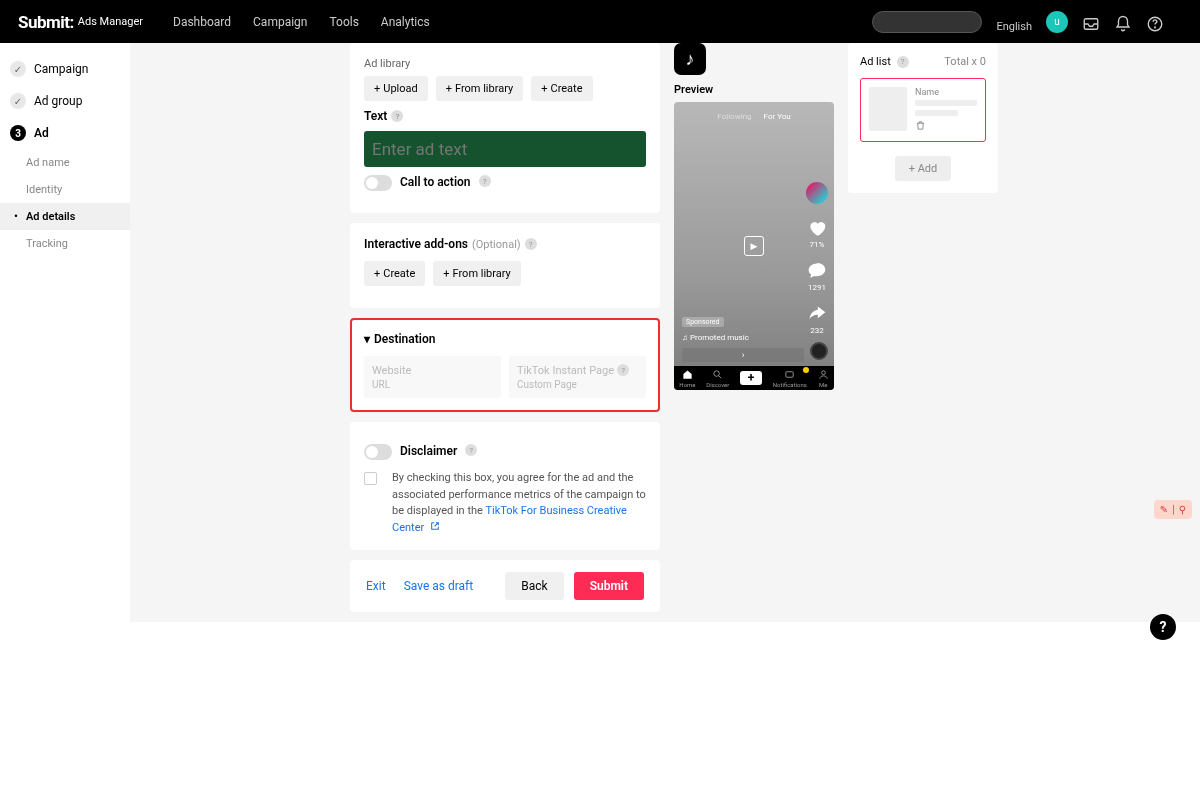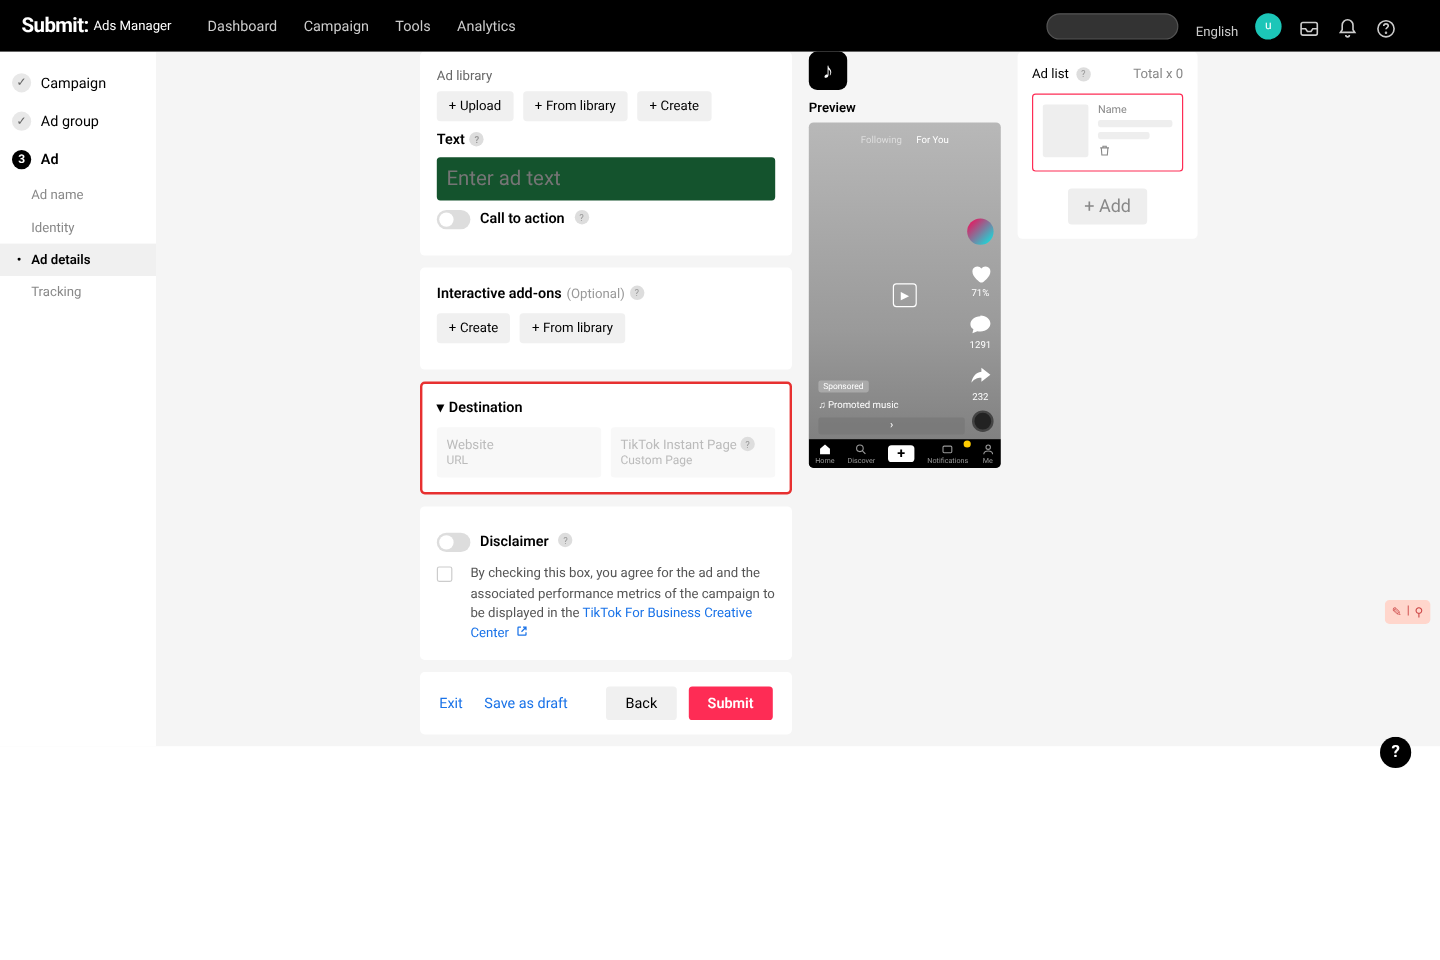--- a/index.html
+++ b/index.html
@@ -70,21 +70,21 @@
 .adlist-col{width:150px}
 .adlist-card{background:#fff;border-radius:4px;padding:12px}
 .adlist-head{display:flex;align-items:center;gap:6px;font-size:11px;margin-bottom:10px}
 .adlist-head .total{margin-left:auto;color:#888}
 .adlist-item{border:1px solid #fe2c55;border-radius:3px;padding:8px;display:flex;gap:8px;margin-bottom:14px}
 .thumb{width:38px;height:44px;background:#eee;border-radius:2px}
 .item-fields{flex:1}
 .item-fields .name{font-size:9px;color:#888;margin-bottom:3px}
 .item-fields .line{height:6px;background:#eee;border-radius:2px;margin-bottom:4px}
 .item-trash{font-size:10px;color:#888;margin-top:2px;cursor:pointer}
-.btn-add{background:#eee;border:none;padding:6px 14px;font-size:15px;border-radius:3px;cursor:pointer;color:#888;display:block;margin:0 auto}
+.btn-add{background:#eee;border:none;padding:6px 14px;font-size:11px;border-radius:3px;cursor:pointer;color:#888;display:block;margin:0 auto}
 .help-fab{position:fixed;bottom:160px;right:24px;width:26px;height:26px;border-radius:50%;background:#000;color:#fff;display:flex;align-items:center;justify-content:center;font-size:14px;font-weight:700;cursor:pointer}
 .side-tool{position:fixed;right:8px;top:500px;background:#ffd6cc;border-radius:4px;padding:4px 6px;font-size:10px;color:#c44;display:flex;gap:4px}
 .preview-label{font-size:11px;font-weight:600;margin-bottom:6px}
 .disc-circ{position:absolute;right:6px;bottom:30px;width:18px;height:18px;border-radius:50%;background:#222;border:2px solid #444}
 .notif-dot{position:absolute;top:-2px;right:-2px;width:6px;height:6px;background:#ffcc00;border-radius:50%}
 </style>
 </head>
 <body>
 
 <div class="topbar">

